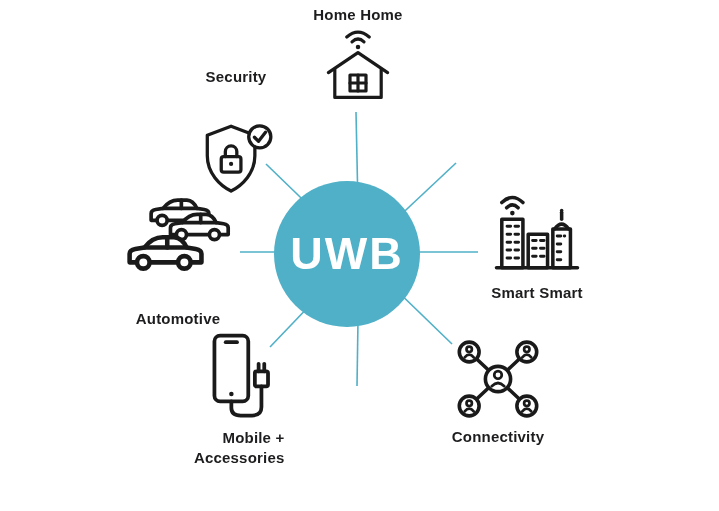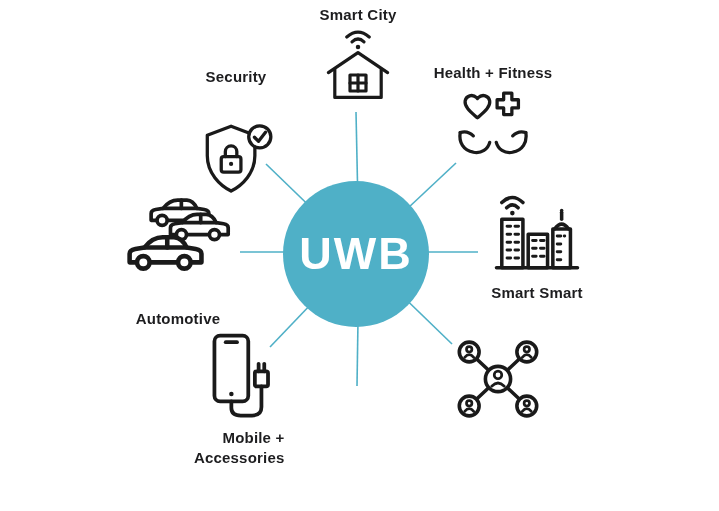--- a/index.html
+++ b/index.html
@@ -4,21 +4,21 @@
 <style>
   :root { --accent:#4FB0C7; --label:#1D1D1F; --icon:#1A1A1A; }
   html,body { margin:0; padding:0; background:#fff; }
   .canvas {
     position:relative; width:719px; height:511px; background:#fff;
     font-family:"Liberation Sans", sans-serif; overflow:hidden;
   }
   .connector-svg { position:absolute; left:0; top:0; width:719px; height:511px; }
   .connector { stroke:var(--accent); stroke-width:1.6; }
   .hub {
-    position:absolute; left:283px; top:181px; width:146px; height:146px;
+    position:absolute; left:274px; top:181px; width:146px; height:146px;
     border-radius:50%; background:var(--accent);
     display:flex; align-items:center; justify-content:center;
   }
   .hub-label {
     color:#fff; font-size:45px; font-weight:bold; letter-spacing:2px;
   }
   .node {
     position:absolute; display:flex; flex-direction:column;
     align-items:center; gap:4px;
   }
@@ -53,21 +53,21 @@
     <line class="connector" x1="359" y1="254" x2="270" y2="347"></line>
     <line class="connector" x1="359" y1="254" x2="357" y2="386"></line>
     <line class="connector" x1="359" y1="254" x2="452" y2="344"></line>
   </svg>
 
   <div class="hub">
     <span class="hub-label">UWB</span>
   </div>
 
   <div class="node n-smart-home">
-    <span class="node-label">Smart City</span>
+    <span class="node-label">Home Home</span>
     <span class="icon">
       <svg width="80" height="80" viewBox="0 0 100 100" fill="none" stroke="currentColor" stroke-width="4" stroke-linecap="round" stroke-linejoin="round">
         <circle cx="50" cy="25" r="2.8" fill="currentColor" stroke="none"></circle>
         <path d="M42.5,18.5 Q50,11.5 57.5,18.5"></path>
         <path d="M36,12.5 Q50,0.5 64,12.5"></path>
         <path d="M13,57 L50,32 L87,57"></path>
         <path d="M21,53 V88 H79 V53"></path>
         <rect x="40" y="60" width="20" height="20"></rect>
         <line x1="50" y1="60" x2="50" y2="80"></line>
         <line x1="40" y1="70" x2="60" y2="70"></line>
@@ -82,33 +82,20 @@
         <path d="M44,10 L15,21 V46 C15,67 30,82 44,89 C58,82 73,67 73,46 V21 Z"></path>
         <path d="M37,47 V41 a7,7 0 0 1 14,0 V47"></path>
         <rect x="32" y="47" width="24" height="19" rx="3"></rect>
         <circle cx="44" cy="56" r="2.6" fill="currentColor" stroke="none"></circle>
         <circle cx="79" cy="23" r="13.5" fill="#fff"></circle>
         <path d="M72.5,23.5 L77.5,28.5 L86,17.5"></path>
       </svg>
     </span>
   </div>
 
-  <div class="node n-health">
-    <span class="node-label">Health + Fitness</span>
-    <span class="icon">
-      <svg width="82" height="82" viewBox="0 0 100 100" fill="none" stroke="currentColor" stroke-width="4" stroke-linecap="round" stroke-linejoin="round">
-        <path d="M31,40 C23,33 15,27 16,19.5 C17,13 25,10.5 30,15.5 L31,16.5 L32,15.5 C37,10.5 45,13 46,19.5 C47,27 39,33 31,40 Z"></path>
-        <path d="M63,10 H73 V18 H81 V28 H73 V36 H63 V28 H55 V18 H63 Z"></path>
-        <path d="M10,58 C8,70 14,80 26,82 C36,84 44,78 46,70"></path>
-        <path d="M10,58 C16,56 22,58 26,62"></path>
-        <path d="M90,58 C92,70 86,80 74,82 C64,84 56,78 54,70"></path>
-        <path d="M90,58 C84,56 78,58 74,62"></path>
-      </svg>
-    </span>
-  </div>
 
   <div class="node n-automotive">
     <span class="icon">
       <svg width="112" height="78" viewBox="0 0 110 76" fill="none" stroke="currentColor" stroke-width="4" stroke-linecap="round" stroke-linejoin="round">
 
         <g transform="translate(25,2) scale(0.9)">
           <path d="M4,24 L4,16.5 Q4,13 9,12.2 L17,11 Q24,2 33,2 L43,2 Q50,2.5 54,11 L62,12.2 Q67,13 67,16.5 L67,24 Z" fill="#fff"></path>
           <line x1="17" y1="11" x2="54" y2="11"></line>
           <line x1="37" y1="2" x2="37" y2="11"></line>
           <circle cx="16" cy="24" r="5.5" fill="#fff"></circle>
@@ -188,15 +175,16 @@
             <path d="M77,26 Q82,20 87,26"></path>
           <circle cx="18" cy="77" r="3"></circle>
             <path d="M13,86 Q18,80 23,86"></path>
           <circle cx="82" cy="77" r="3"></circle>
             <path d="M77,86 Q82,80 87,86"></path>
           <circle cx="50" cy="45.5" r="4.2"></circle>
             <path d="M43,58 Q50,51 57,58"></path>
         </g>
       </svg>
     </span>
+    <span class="node-label">Connectivity</span>
   </div>
 
 </div>
 
 </body></html>

